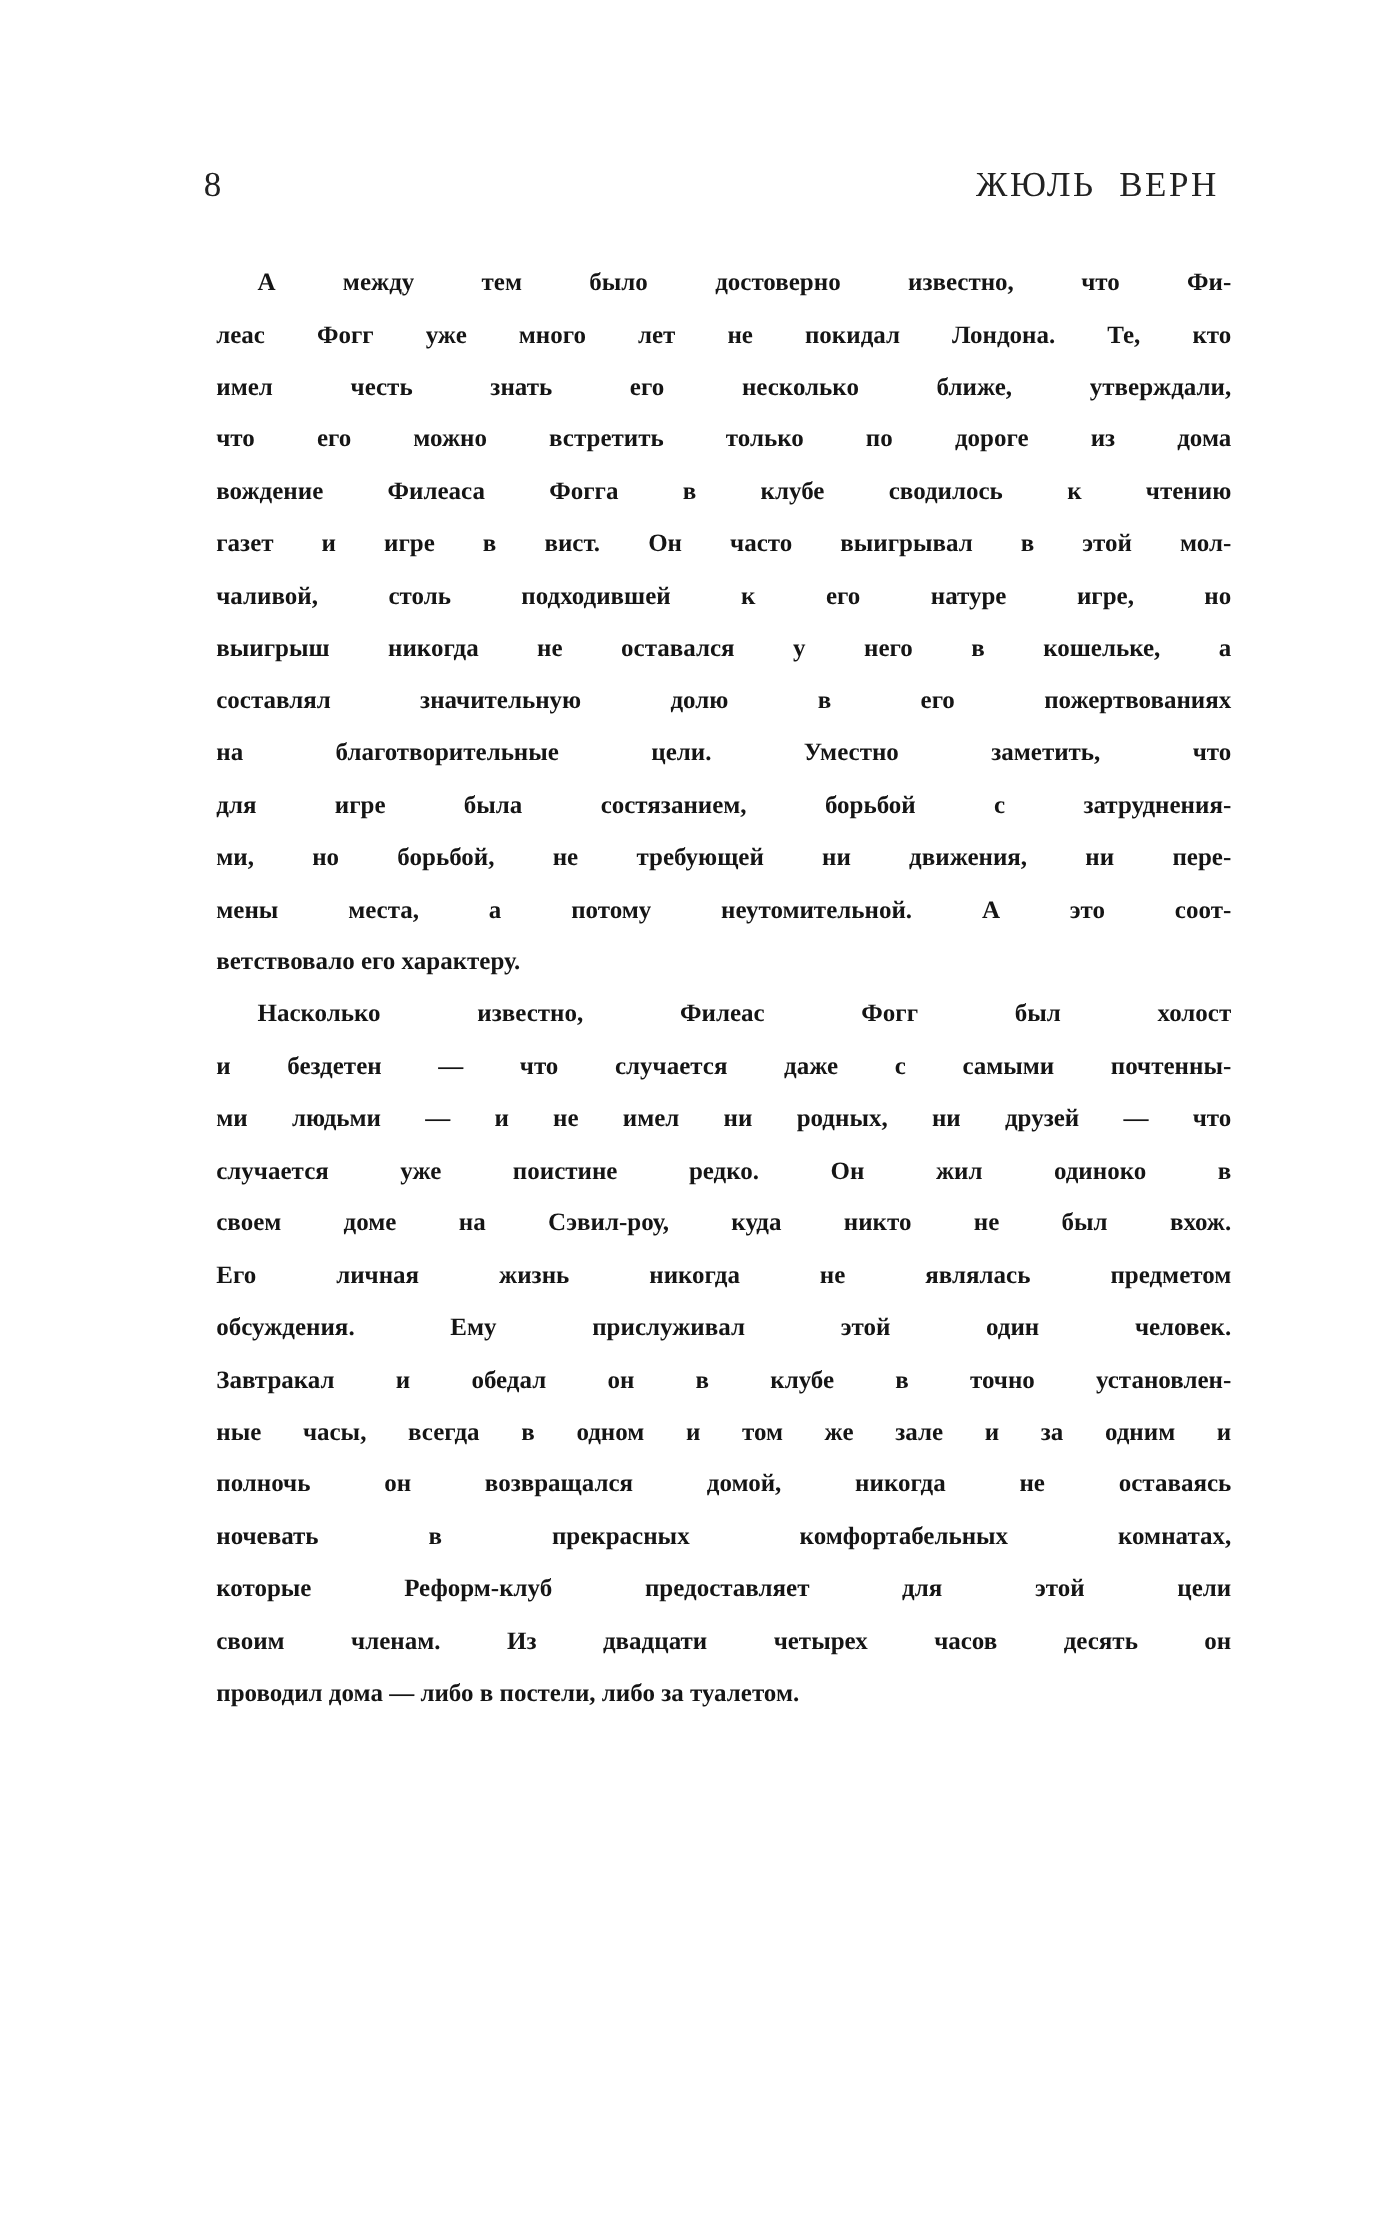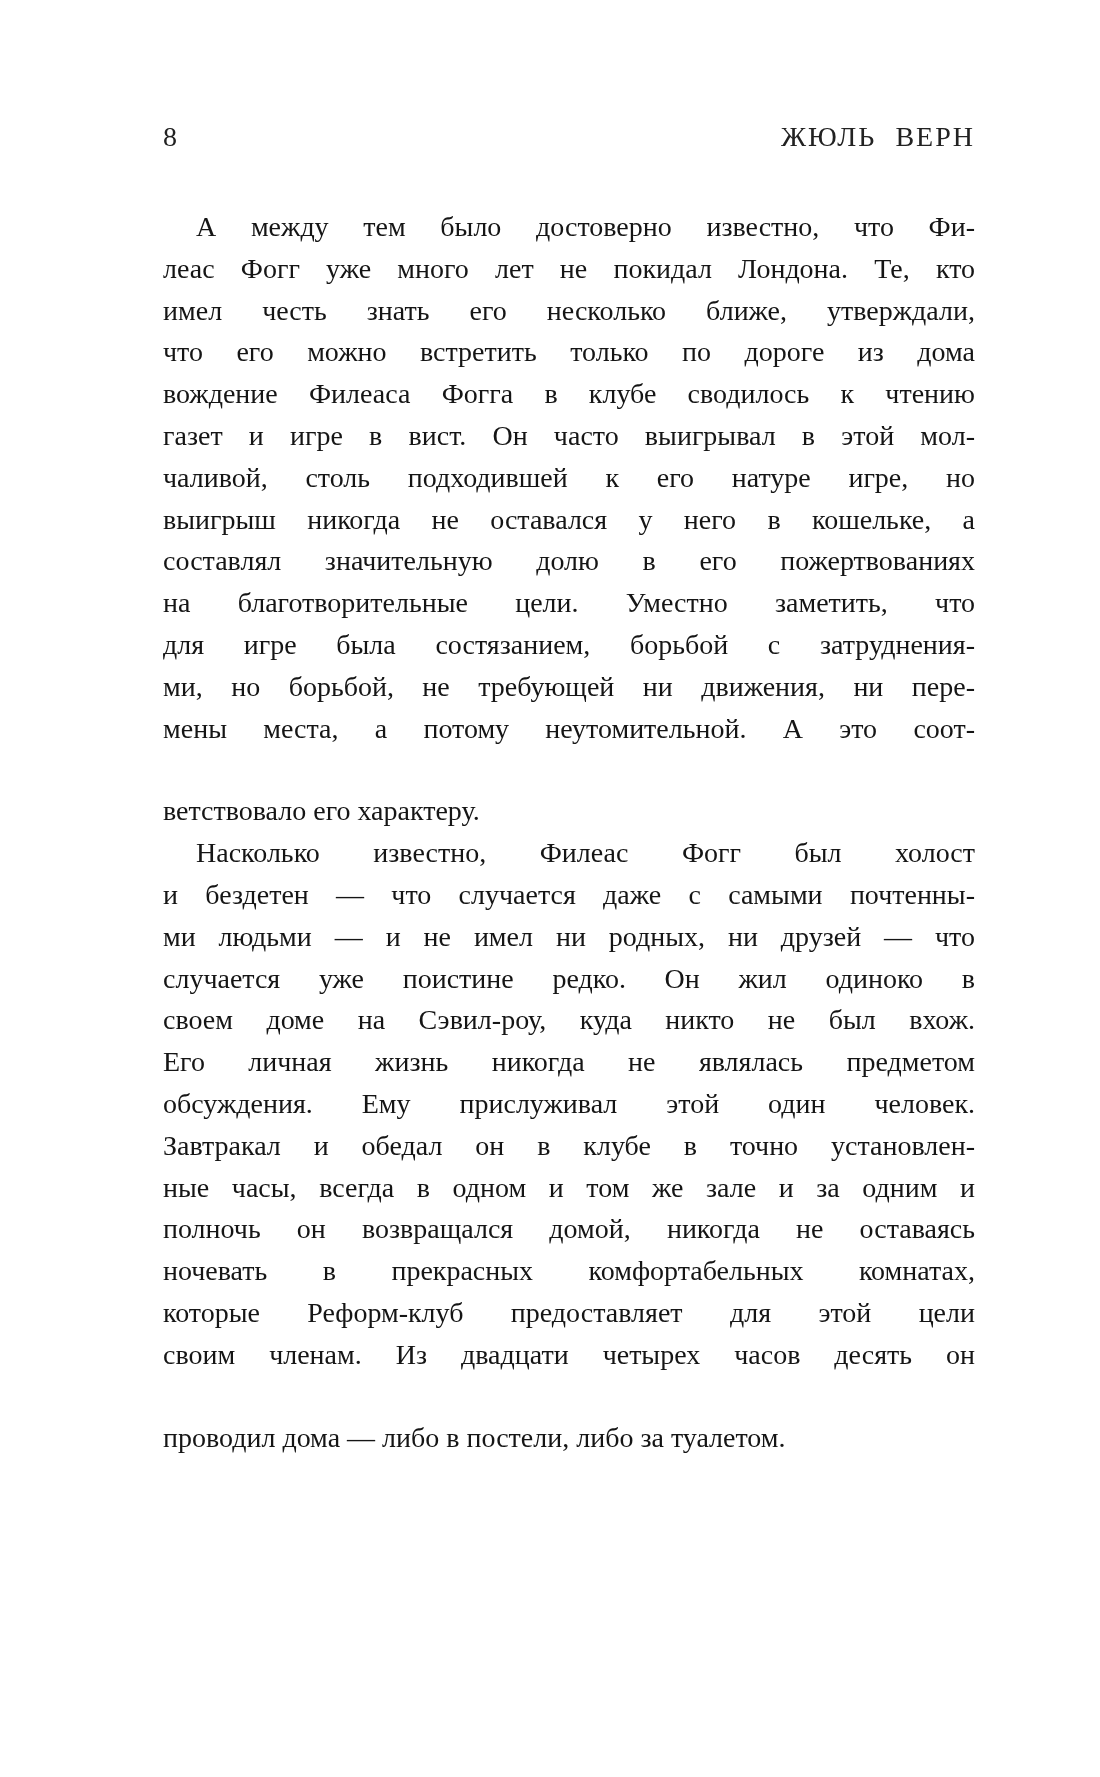--- a/index.html
+++ b/index.html
@@ -26,38 +26,39 @@
     align-items: baseline;
     font-size: 28px;
     color: #222222;
   }
   .page-number {
     letter-spacing: 0.5px;
   }
   .running-title {
     letter-spacing: 2px;
     word-spacing: 10px;
+    margin-top: 12px;
   }
   .body-text {
     position: absolute;
     top: 206px;
-    left: 163px;
+    left: 173px;
     width: 812px;
-    font-size: 28px;
+    font-size: 20px;
     line-height: 41.8px;
     color: #151515;
+    font-weight: bold;
   }
   .line {
     text-align: justify;
     text-align-last: justify;
     white-space: normal;
   }
   .line.para-end {
     text-align-last: left;
-    margin-top: 41px;
   }
   .line.indent {
     text-indent: 33px;
   }
 </style>
 </head>
 <body>
 
 <div class="page">
 

